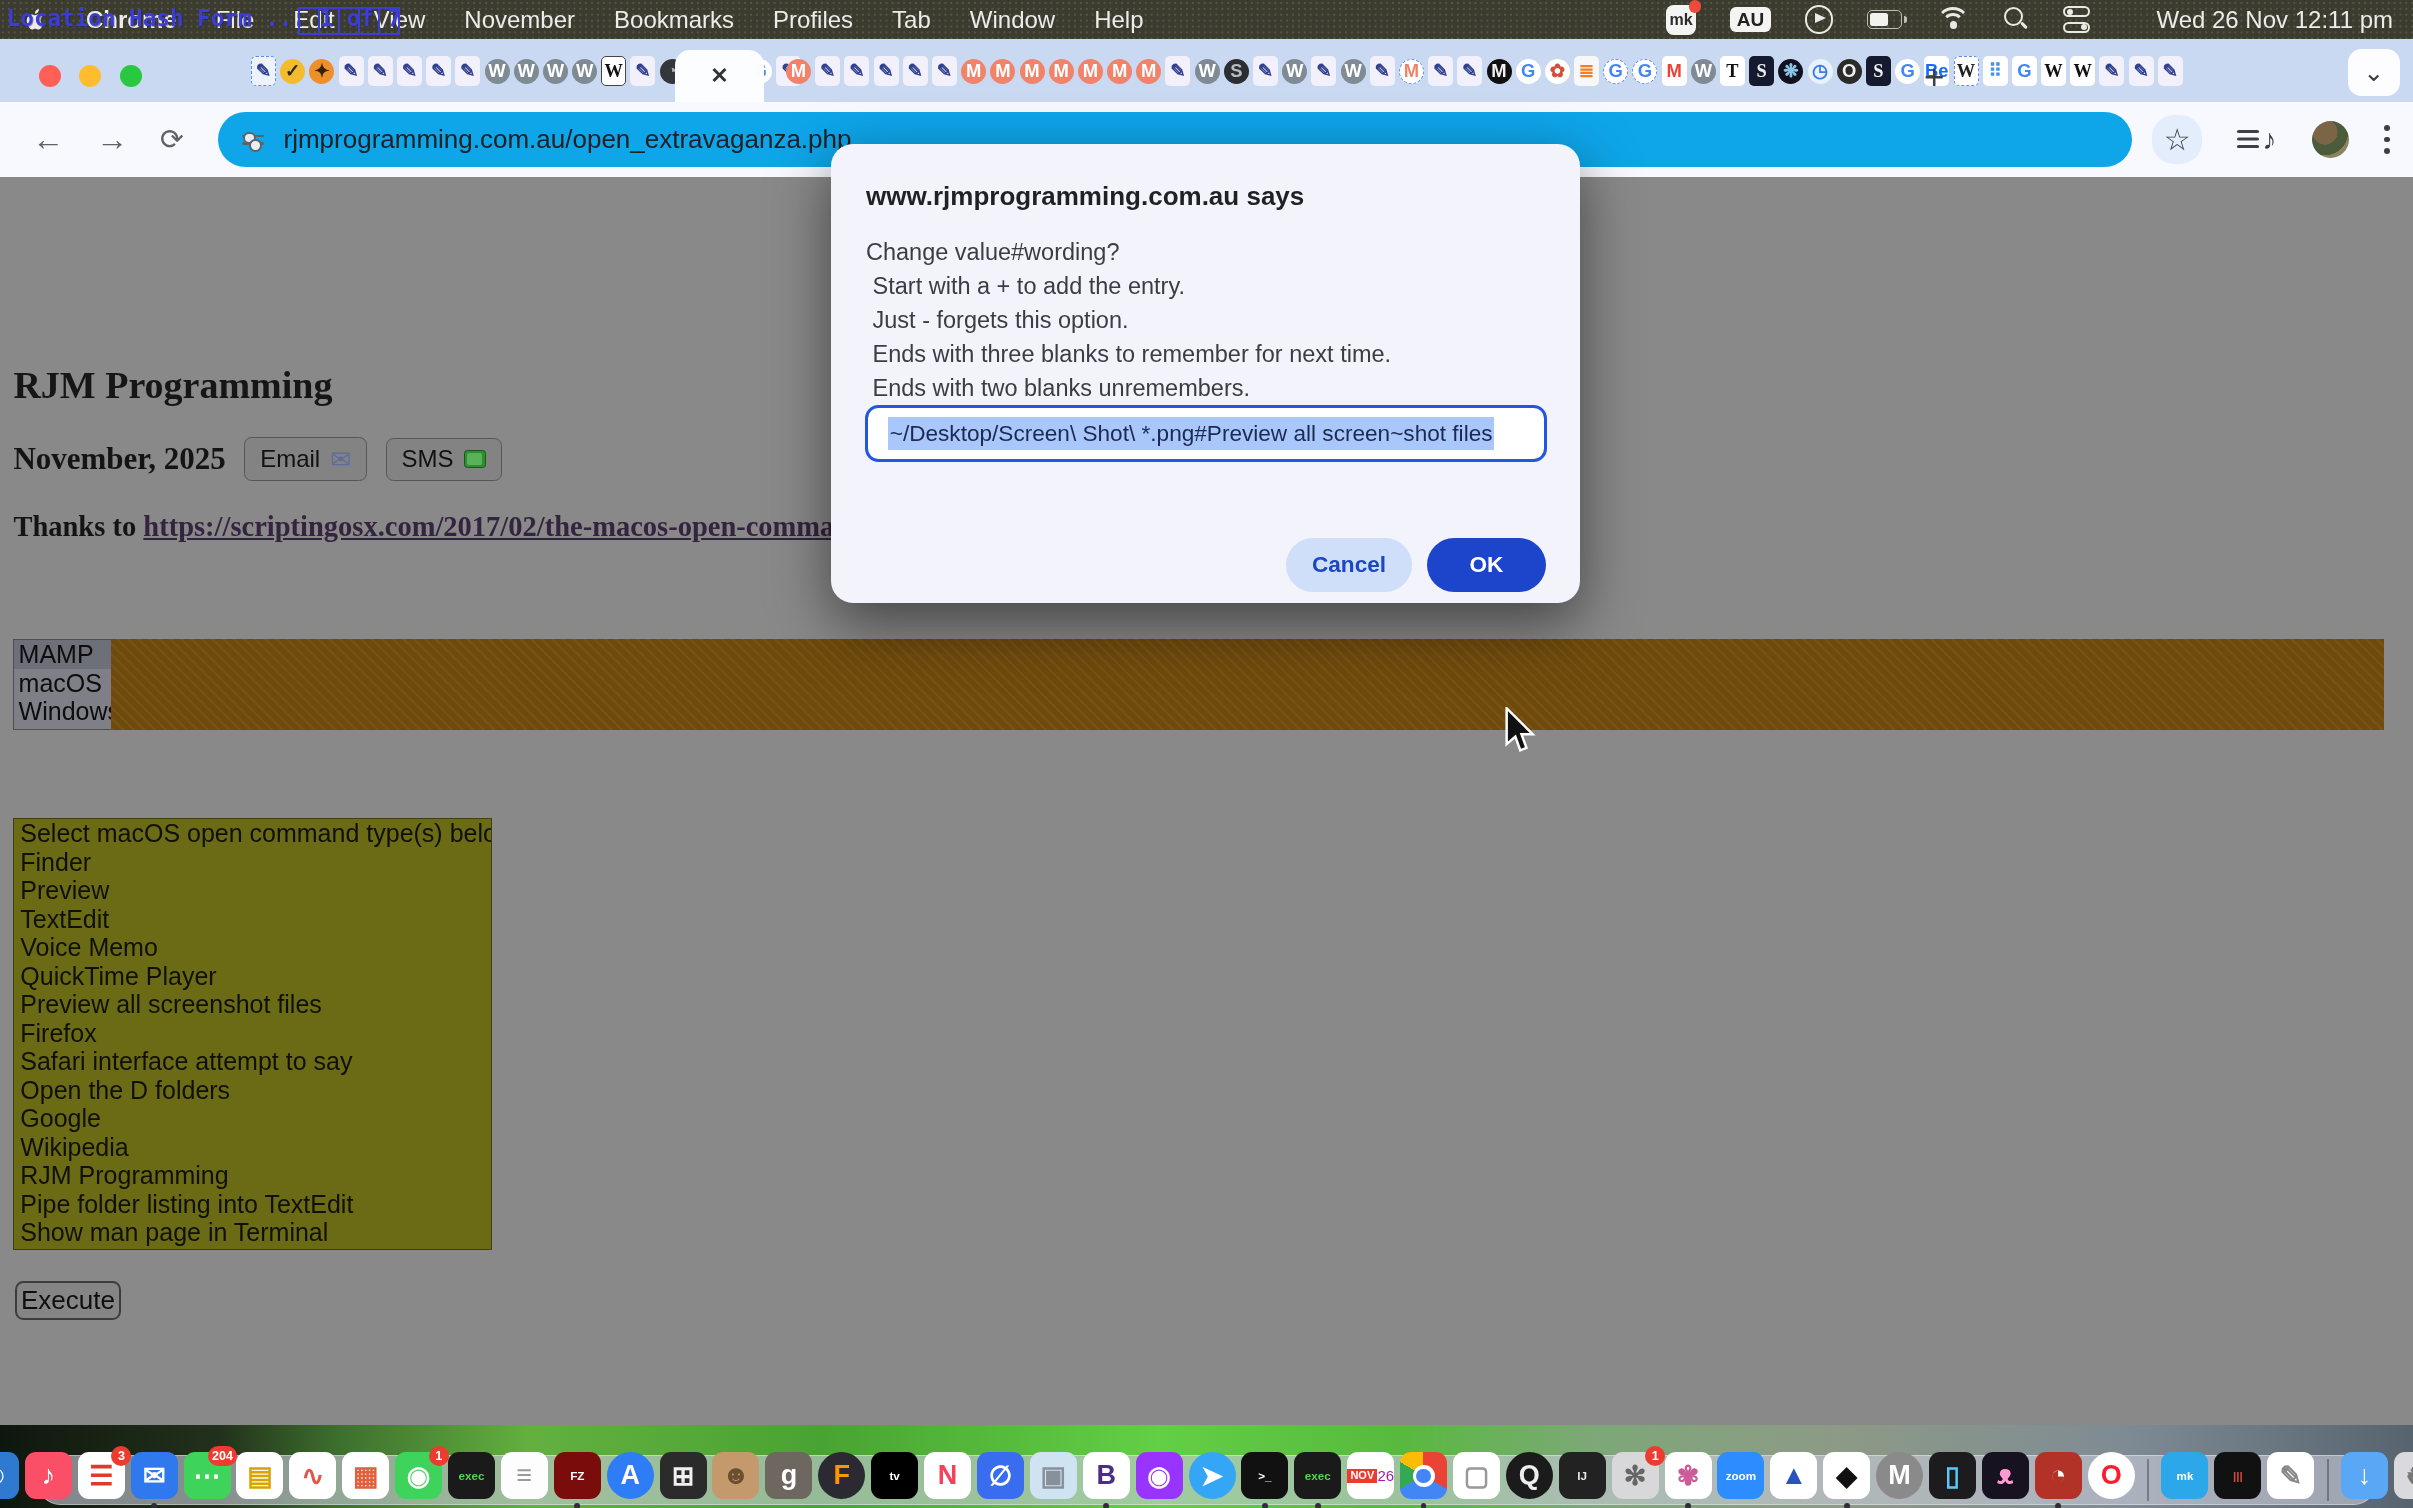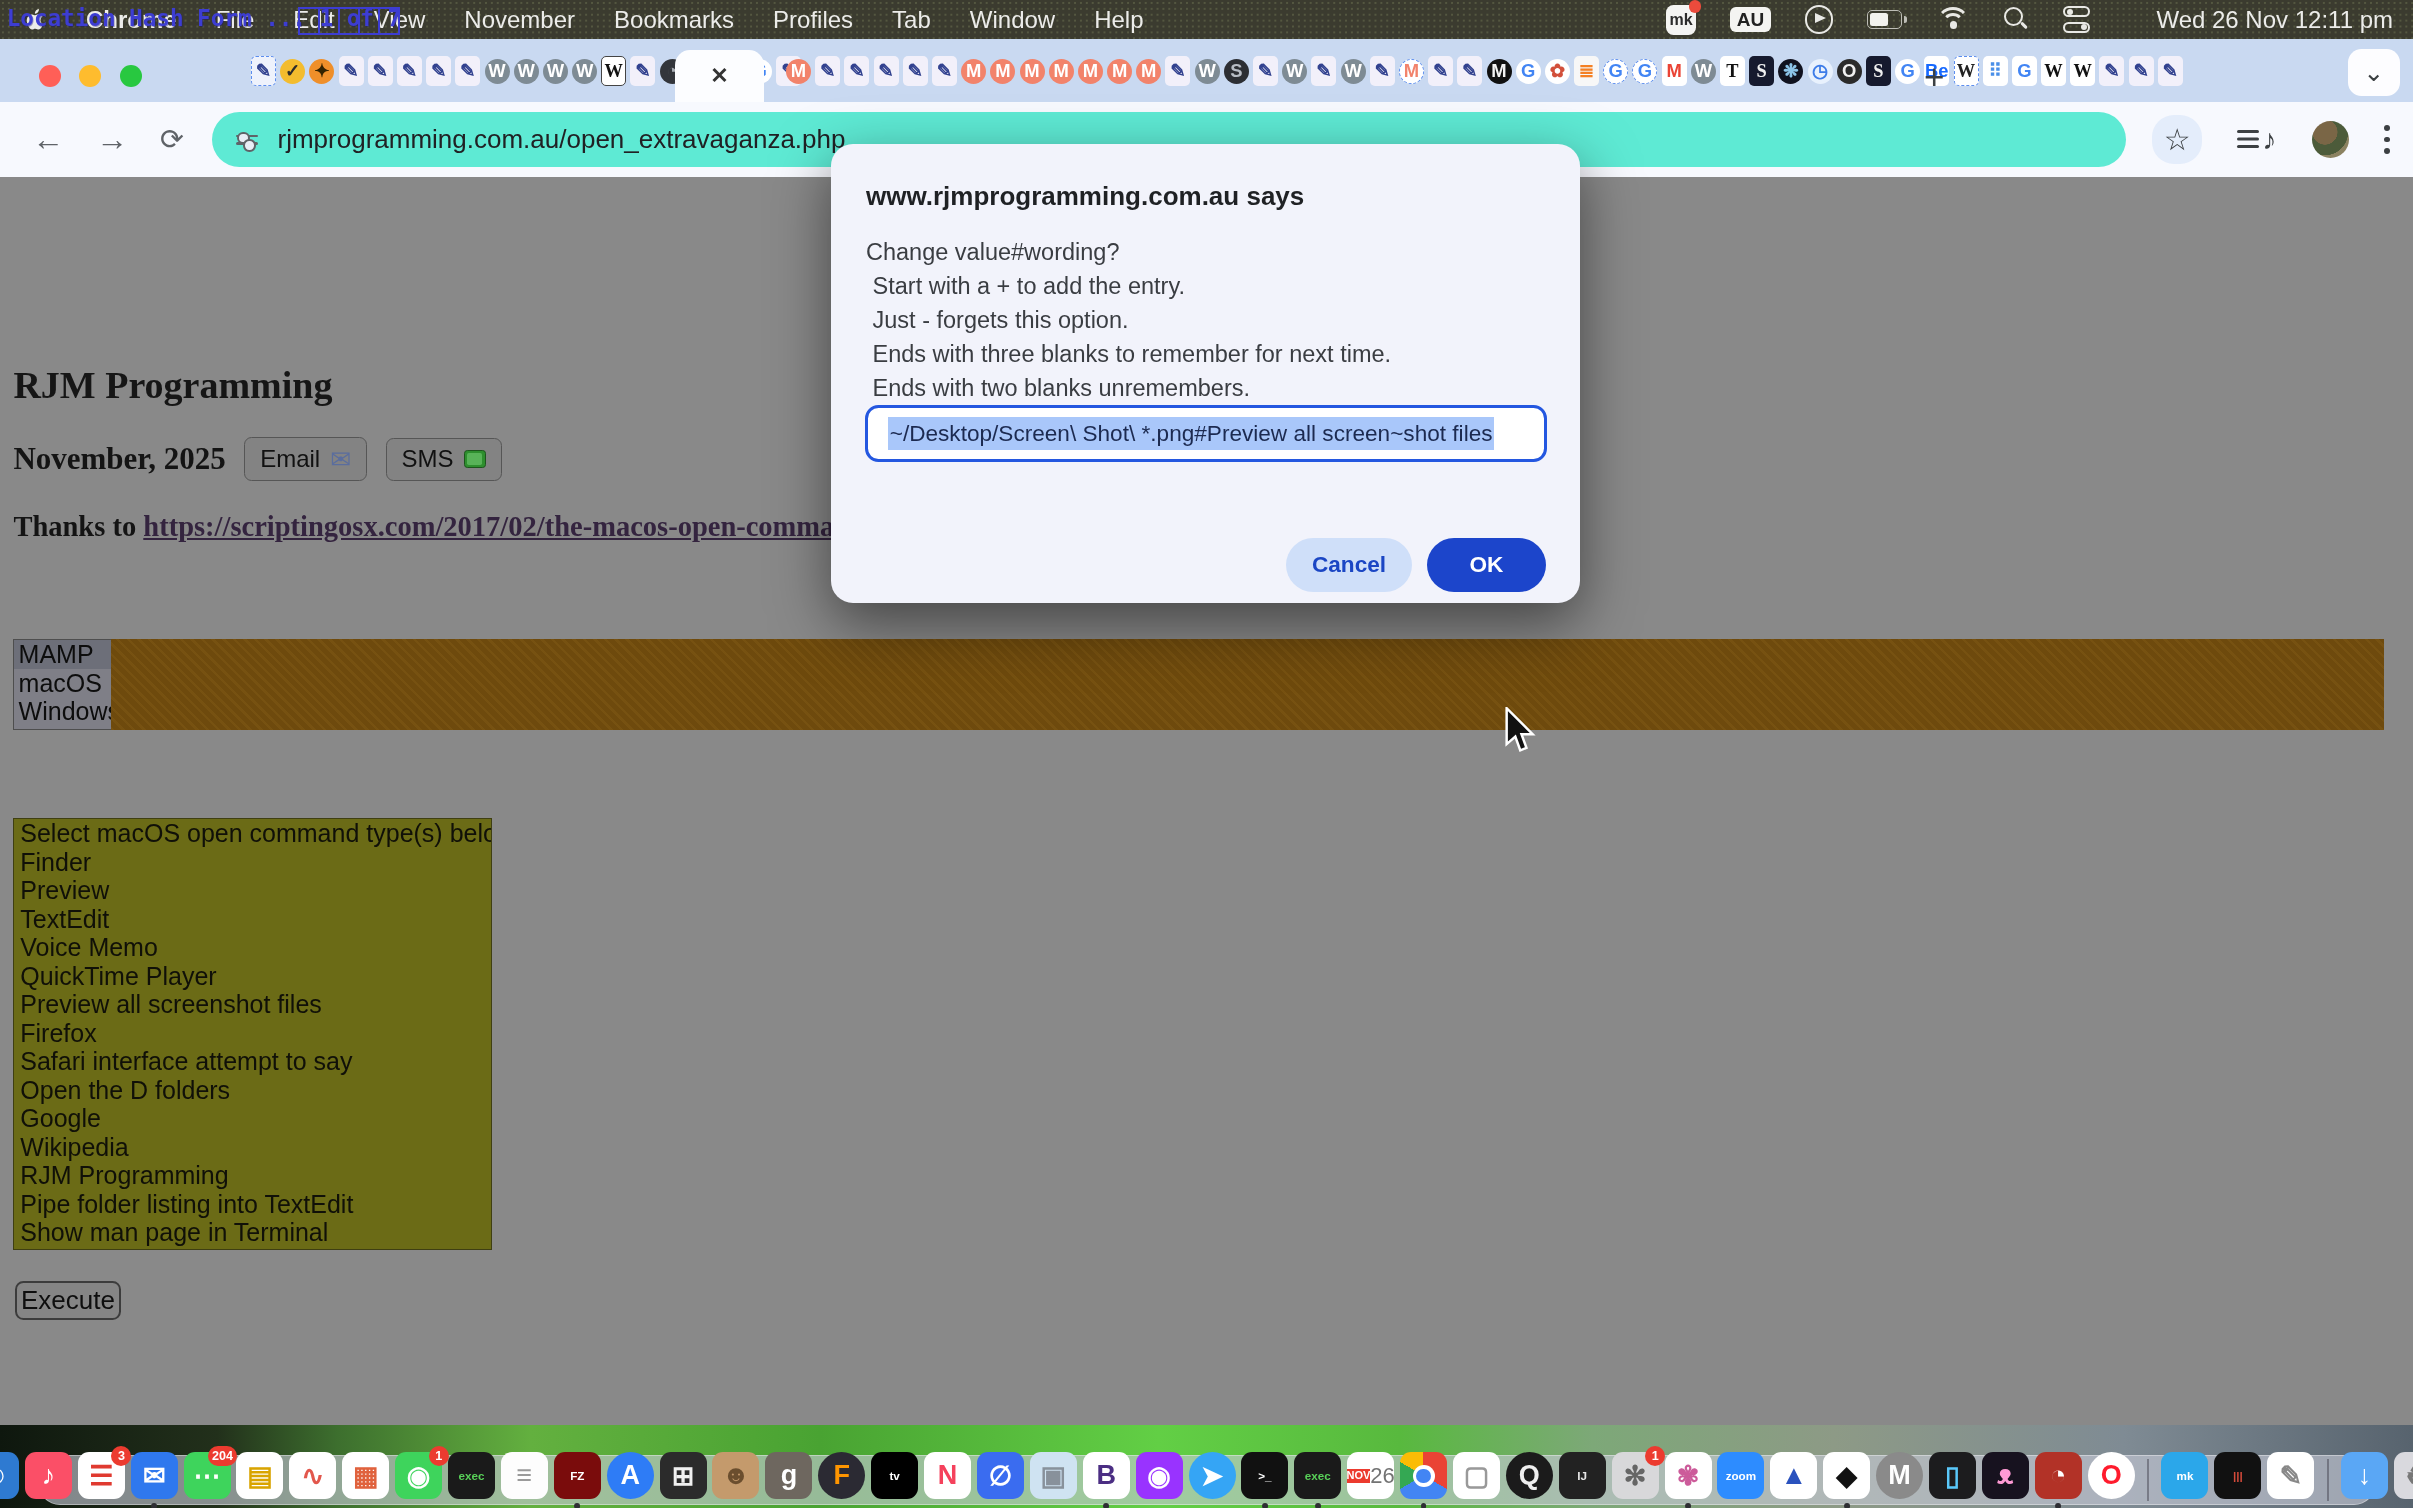--- a/index.html
+++ b/index.html
@@ -66,21 +66,21 @@
   .active-tab { position:absolute; left:675px; top:11px; width:89px; height:52px; background:#fcfdff;
     border-radius:15px 15px 0 0; display:flex; align-items:center; justify-content:center; }
   .active-tab .x { font-size:22px; color:#333; font-weight:bold; }
   .newtab { position:absolute; left:1924px; top:18.4px; font-size:35px; color:#3c4043; font-weight:300; }
   .tab-chevron { position:absolute; right:13.4px; top:10px; width:52px; height:47px; background:#fdfdff; border-radius:13.4px;
     display:flex; align-items:center; justify-content:center; color:#3c4043; font-size:25px; }
 
   .toolbar { position:absolute; left:0; top:63px; width:2413px; height:75px; background:#f7f9fe; display:flex; align-items:center; }
   .nav-ic { font-size:32px; color:#5f6368; margin-left:32px; }
   .nav-ic.reload { font-size:28.5px; }
-  .urlpill { position:absolute; left:212px; top:10px; width:1914px; height:55px; background:#5eead4; border-radius:28px;
+  .urlpill { position:absolute; left:218px; top:10px; width:1914px; height:55px; background:#0ea5e9; border-radius:28px;
     display:flex; align-items:center; }
   .tune-ic { margin-left:23.5px; display:flex; flex-direction:column; gap:5px; }
   .tune-ic span { position:relative; width:22px; height:2.5px; background:#5f6368; border-radius:1.7px; }
   .tune-ic span::after { content:""; position:absolute; top:-2.9px; width:8.4px; height:8.4px; border-radius:50%; background:#e9edf6; border:2.5px solid #5f6368; }
   .tune-ic span.t::after { left:1.7px; } .tune-ic span.b::after { right:1.7px; }
   .url-text { margin-left:20px; font-size:26px; color:#202124; }
   .tb-right { position:absolute; right:0; top:0; height:75px; display:flex; align-items:center; gap:35px; padding-right:23.5px; }
   .star-wrap { background:#e4edfb; border-radius:22px; padding:6.7px 11.7px; }
   .star { font-size:30px; color:#3c4043; }
   .media-ic { position:relative; font-size:28.5px; color:#3c4043; padding-left:25px; }
@@ -136,21 +136,21 @@
   .dock-item { position:relative; width:47px; height:47px; margin-top:-8.4px; border-radius:11px;
     display:flex; align-items:center; justify-content:center; font-size:27px; font-weight:bold; flex:none; }
   .dock-item.circle { border-radius:50%; }
   .dock-item .tiny { font-size:11.7px; font-weight:bold; letter-spacing:0; }
   .dock-sep { width:1.7px; height:42px; background:rgba(60,60,70,.45); margin:0 6.7px; flex:none; }
   .badge { position:absolute; top:-6.7px; right:-6.7px; min-width:20px; height:20px; border-radius:10px; background:#ec3b2f;
     color:#fff; font-size:12.6px; font-weight:bold; display:flex; align-items:center; justify-content:center; padding:0 4.2px; }
   .rundot { position:absolute; bottom:-10px; left:50%; transform:translateX(-50%); width:5.9px; height:5.9px; border-radius:50%; background:#2e2e33; }
   .cal-ic { background:#fff; overflow:hidden; flex-direction:row; }
   .cal-ic .m { background:#ec3b2f; color:#fff; font-size:11px; font-weight:bold; width:100%; text-align:center; line-height:13.4px; }
-  .cal-ic .d { color:#737373; font-size:22px; line-height:32px; font-weight:normal; }
+  .cal-ic .d { color:#a21caf; font-size:15px; line-height:32px; font-weight:normal; }
   .chrome-ic { background:conic-gradient(#ea4335 0 120deg, #4285f4 120deg 240deg, #34a853 240deg 300deg, #fbbc05 300deg 360deg); }
   .chrome-ic::before { content:""; width:22px; height:22px; background:#fff; border-radius:50%; }
   .chrome-ic::after { content:""; position:absolute; width:14.2px; height:14.2px; background:#4285f4; border-radius:50%; }
 </style>
 </head>
 <body>
 
 <div class="wallpaper"></div>
 
 <div class="menubar">

